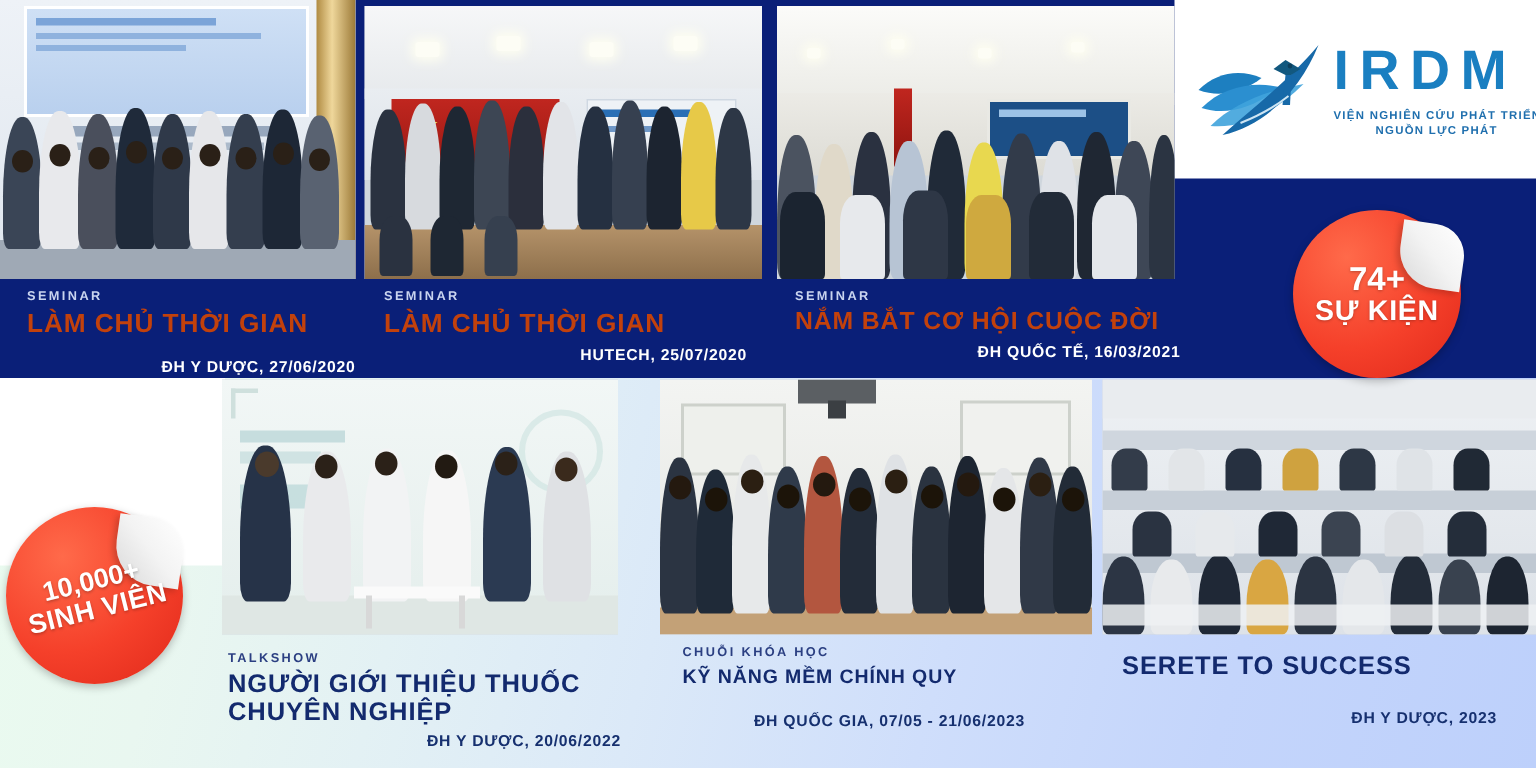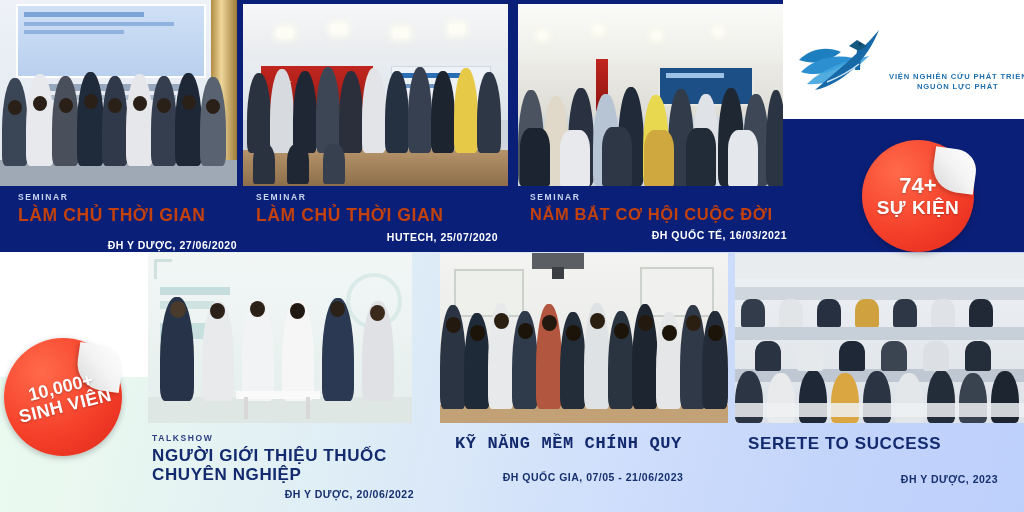--- a/index.html
+++ b/index.html
@@ -354,40 +354,42 @@
   </div>
 
   <div class="cap on-light" style="left:152px;top:434px;width:268px;">
     <div class="kicker">TALKSHOW</div>
     <div class="title" style="font-size:17px;margin-top:4px;">NGƯỜI GIỚI THIỆU THUỐC</div>
     <div class="title" style="font-size:17px;margin-top:1px;">CHUYÊN NGHIỆP</div>
     <div class="meta" style="font-size:10.5px;margin-top:4px;text-align:right;padding-right:6px;">ĐH Y DƯỢC, 20/06/2022</div>
   </div>
 
   <div class="cap on-light" style="left:455px;top:430px;width:276px;">
-    <div class="title" style="font-size:17px;margin-top:5px;font-family:Liberation Mono, monospace;">KỸ NĂNG MỀM CHÍNH QUY</div>
+    <div class="kicker">CHUỖI KHÓA HỌC</div>
+    <div class="title" style="font-size:13px;margin-top:5px;">KỸ NĂNG MỀM CHÍNH QUY</div>
     <div class="meta" style="font-size:10.5px;margin-top:18px;text-align:center;">ĐH QUỐC GIA, 07/05 - 21/06/2023</div>
   </div>
 
   <div class="cap on-light" style="left:748px;top:430px;width:268px;">
     <div class="title" style="font-size:17px;margin-top:5px;">SERETE TO SUCCESS</div>
     <div class="meta" style="font-size:10.5px;margin-top:20px;text-align:right;padding-right:18px;">ĐH Y DƯỢC, 2023</div>
   </div>
 
   <div id="logo">
     <svg id="logo-bird" viewBox="0 0 86 70">
       <path d="M2 34 C14 22 30 20 44 26 C34 34 18 40 2 34 Z" fill="#1d7fc0"></path>
       <path d="M4 46 C18 32 38 28 56 32 C42 44 22 52 4 46 Z" fill="#2b8fd0"></path>
       <path d="M10 58 C26 42 50 34 72 30 C54 48 32 60 10 58 Z" fill="#3fa3dc" opacity=".9"></path>
       <path d="M18 64 C38 46 62 28 82 4 C70 34 46 58 18 64 Z" fill="#1769a8"></path>
       <path d="M52 20 L60 14 L70 20 L62 25 Z" fill="#12587f"></path>
       <circle cx="63" cy="18" r="1.6" fill="#0d3f5c"></circle>
       <path d="M60 24 L58 44 L63 44 L64 24 Z" fill="#1769a8"></path>
       <path d="M30 56 C40 52 52 46 62 38" stroke="#cfe6f4" stroke-width="1.4" fill="none"></path>
     </svg>
+    <div id="logo-word">IRDM</div>
     <div id="logo-sub1">VIỆN NGHIÊN CỨU PHÁT TRIỂN</div>
     <div id="logo-sub2">NGUỒN LỰC PHÁT</div>
   </div>
 
   <div class="sticker" id="badge-events">
     <div class="disc"></div>
     <div class="curl"></div>
     <div class="txt">
       <div class="big">74+</div>
       <div class="small">SỰ KIỆN</div>

